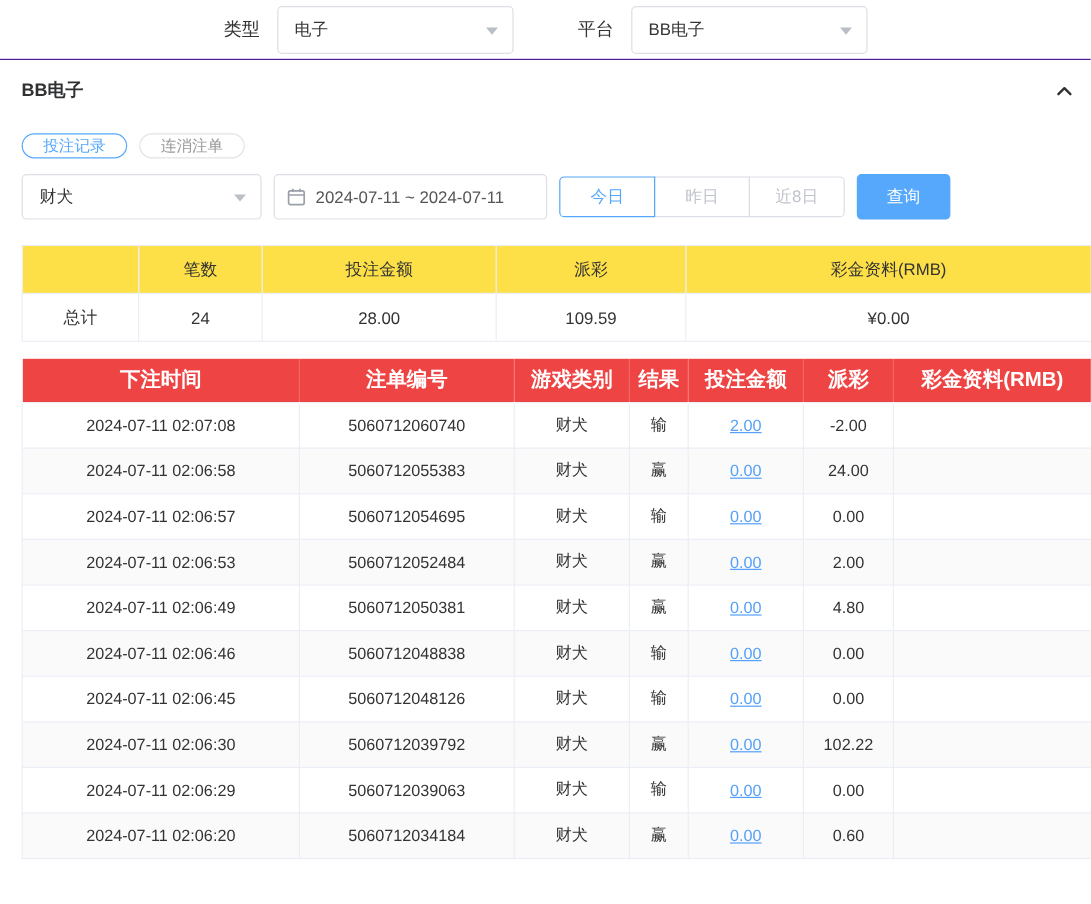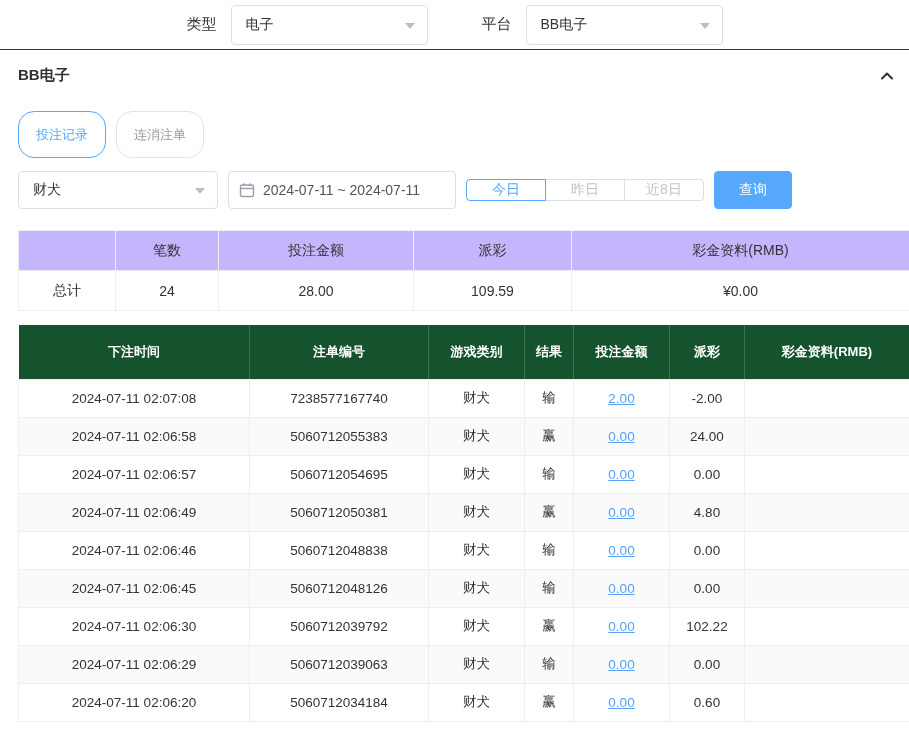--- a/index.html
+++ b/index.html
@@ -19,55 +19,55 @@
   .tf-gap { width:26px; }
 
   
   .section-header { height:51px; display:flex; align-items:center; justify-content:space-between;
     padding:0 14px 0 18px; }
   .section-title { font-size:15px; font-weight:bold; color:#303133; }
   .collapse-btn { cursor:pointer; display:flex; align-items:center; }
 
   
   .tabs-row { display:flex; gap:10px; margin:10px 0 0 18px; }
-  .tab-pill { height:47px; padding:0 17px; display:flex; align-items:center; border-radius:16px;
+  .tab-pill { height:21px; padding:0 17px; display:flex; align-items:center; border-radius:16px;
     font-size:13px; background:#fff; cursor:pointer; }
   .tab-pill.active { border:1px solid #55a8fc; color:#55a8fc; }
   .tab-pill.inactive { border:1px solid #e3e3e3; color:#999;justify-content:center; }
 
   
   .filter-bar { display:flex; align-items:center; margin:13px 0 0 18px; }
   .date-picker { width:228px; height:38px; border:1px solid #dcdfe6; border-radius:4px;
     display:flex; align-items:center; gap:8px; padding:0 10px; margin-left:10px;
     color:#555; cursor:pointer; font-size:14px; }
   .btn-group { display:flex; margin-left:10px; }
-  .bg-btn { width:80px; height:22px; background:#fff; border:1px solid #dcdfe6;
+  .bg-btn { width:80px; height:34px; background:#fff; border:1px solid #dcdfe6;
     font-size:14px; color:#c0c4cc; cursor:pointer; margin-left:-1px;
     font-family:inherit; }
   .bg-btn:first-child { border-radius:4px 0 0 4px; margin-left:0; }
   .bg-btn:last-child { border-radius:0 4px 4px 0; }
   .bg-btn.active { border-color:#55a8fc; color:#55a8fc; position:relative; z-index:2; }
   .query-btn { width:78px; height:38px; margin-left:10px; background:#55a8fc; color:#fff;
     border:1px solid #55a8fc; border-radius:4px; font-size:14px; cursor:pointer;
     font-family:inherit; }
 
   
   table { border-collapse:collapse; table-layout:fixed; }
   .summary-table { width:891px; margin:21px 0 0 18px; }
   .summary-table th, .summary-table td { border:1px solid #ebeef5; height:40px;
     text-align:center; font-weight:400; font-size:14px; }
-  .summary-table thead th { background:#c4b5fd; color:#333; }
+  .summary-table thead th { background:#fde047; color:#333; }
   .summary-table td { color:#333; background:#fff; }
   .s-col0 { width:97px; } .s-col1 { width:103px; } .s-col2 { width:195px; }
   .s-col3 { width:158px; } .s-col4 { width:338px; }
 
   
   .records-table { width:891px; margin:14px 0 0 18px; }
-  .records-table thead th { background:#14532d; color:#fff; height:54px; font-weight:bold;
-    font-size:13px; text-align:center; border:1px solid rgba(255,255,255,0.18); border-top:none; border-bottom:none; }
+  .records-table thead th { background:#ef4444; color:#fff; height:36px; font-weight:bold;
+    font-size:17px; text-align:center; border:1px solid rgba(255,255,255,0.18); border-top:none; border-bottom:none; }
   .records-table tbody td { height:38px; text-align:center; font-size:13.5px; color:#333;
     border:1px solid #ebeef5; background:#fff; }
   .records-table tbody tr:nth-child(even) td { background:#fafafa; }
   .r-col0 { width:231px; } .r-col1 { width:179px; } .r-col2 { width:96px; }
   .r-col3 { width:49px; } .r-col4 { width:96px; } .r-col5 { width:75px; }
   .r-col6 { width:165px; }
   a.amount-link { color:#55a0f8; text-decoration:underline; cursor:pointer; }
   td.neg { color:#f25555; }
 </style>
 </head>
@@ -156,21 +156,21 @@
       <th class="r-col2">游戏类别</th>
       <th class="r-col3">结果</th>
       <th class="r-col4">投注金额</th>
       <th class="r-col5">派彩</th>
       <th class="r-col6">彩金资料(RMB)</th>
     </tr>
   </thead>
   <tbody>
   <tr>
     <td>2024-07-11 02:07:08</td>
-    <td>7238577167740</td>
+    <td>5060712060740</td>
     <td>财犬</td>
     <td>输</td>
     <td><a class="amount-link">2.00</a></td>
     <td class="neg">-2.00</td>
     <td></td>
   </tr>
 
   <tr>
     <td>2024-07-11 02:06:58</td>
     <td>5060712055383</td>
@@ -184,20 +184,29 @@
   <tr>
     <td>2024-07-11 02:06:57</td>
     <td>5060712054695</td>
     <td>财犬</td>
     <td>输</td>
     <td><a class="amount-link">0.00</a></td>
     <td>0.00</td>
     <td></td>
   </tr>
 
+  <tr>
+    <td>2024-07-11 02:06:53</td>
+    <td>5060712052484</td>
+    <td>财犬</td>
+    <td>赢</td>
+    <td><a class="amount-link">0.00</a></td>
+    <td>2.00</td>
+    <td></td>
+  </tr>
 
   <tr>
     <td>2024-07-11 02:06:49</td>
     <td>5060712050381</td>
     <td>财犬</td>
     <td>赢</td>
     <td><a class="amount-link">0.00</a></td>
     <td>4.80</td>
     <td></td>
   </tr>

